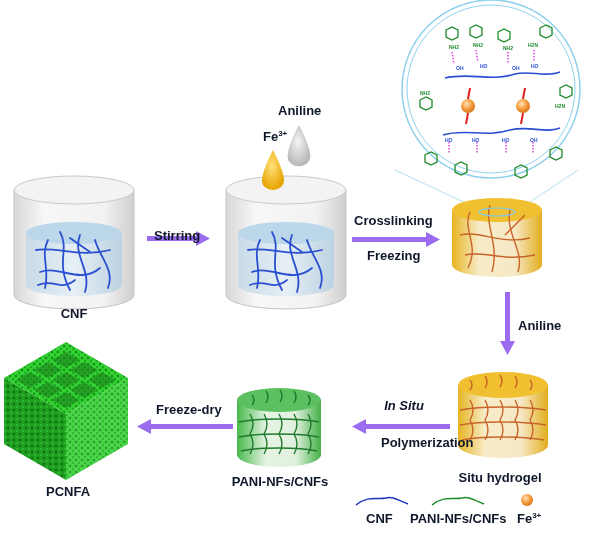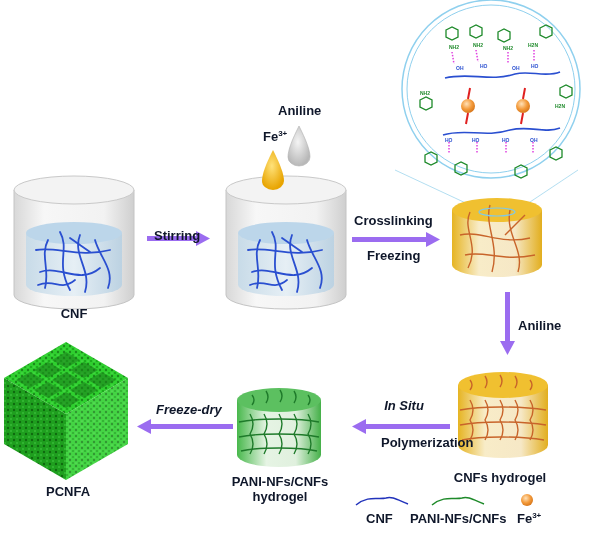--- a/index.html
+++ b/index.html
@@ -269,25 +269,24 @@
 <div class="lbl" style="left:263px;top:129px;"><span>Fe</span><sup>3+</sup></div>
 <div class="lbl" style="left:278px;top:103px;">Aniline</div>
 
 <div class="lbl" style="left:354px;top:213px;">Crosslinking</div>
 <div class="lbl" style="left:367px;top:248px;">Freezing</div>
 
 <div class="lbl" style="left:518px;top:318px;">Aniline</div>
 
 <div class="lbl c it" style="left:404px;top:398px;">In Situ</div>
 <div class="lbl" style="left:353px;top:435px;padding-left:28px;">Polymerization</div>
-<div class="lbl c" style="left:500px;top:470px;">CNFs hydrogel</div>
+<div class="lbl c" style="left:500px;top:470px;">Situ hydrogel</div>
 
 <div class="lbl c" style="left:280px;top:474px;">
   <div>PANI-NFs/CNFs</div>
-  <div>hydrogel</div>
 </div>
 
-<div class="lbl" style="left:156px;top:402px;font-style:italic;">Freeze-dry</div>
+<div class="lbl" style="left:156px;top:402px;">Freeze-dry</div>
 <div class="lbl c" style="left:68px;top:484px;">PCNFA</div>
 
 <div class="lbl" style="left:366px;top:511px;">CNF</div>
 <div class="lbl" style="left:410px;top:511px;">PANI-NFs/CNFs</div>
 <div class="lbl" style="left:517px;top:511px;"><span>Fe</span><sup>3+</sup></div>
 
 </body></html>

